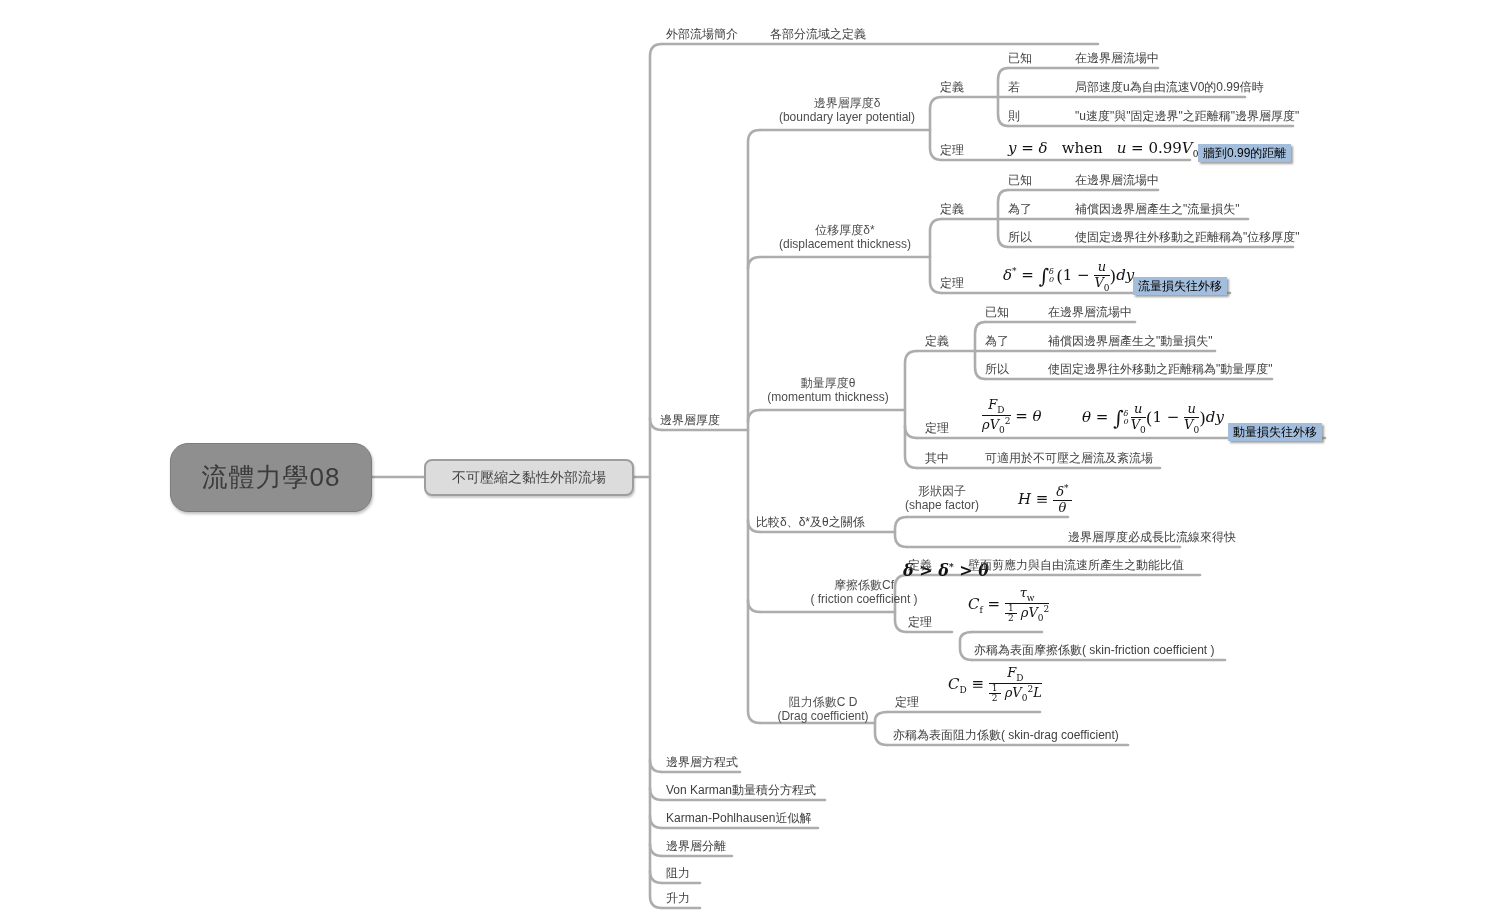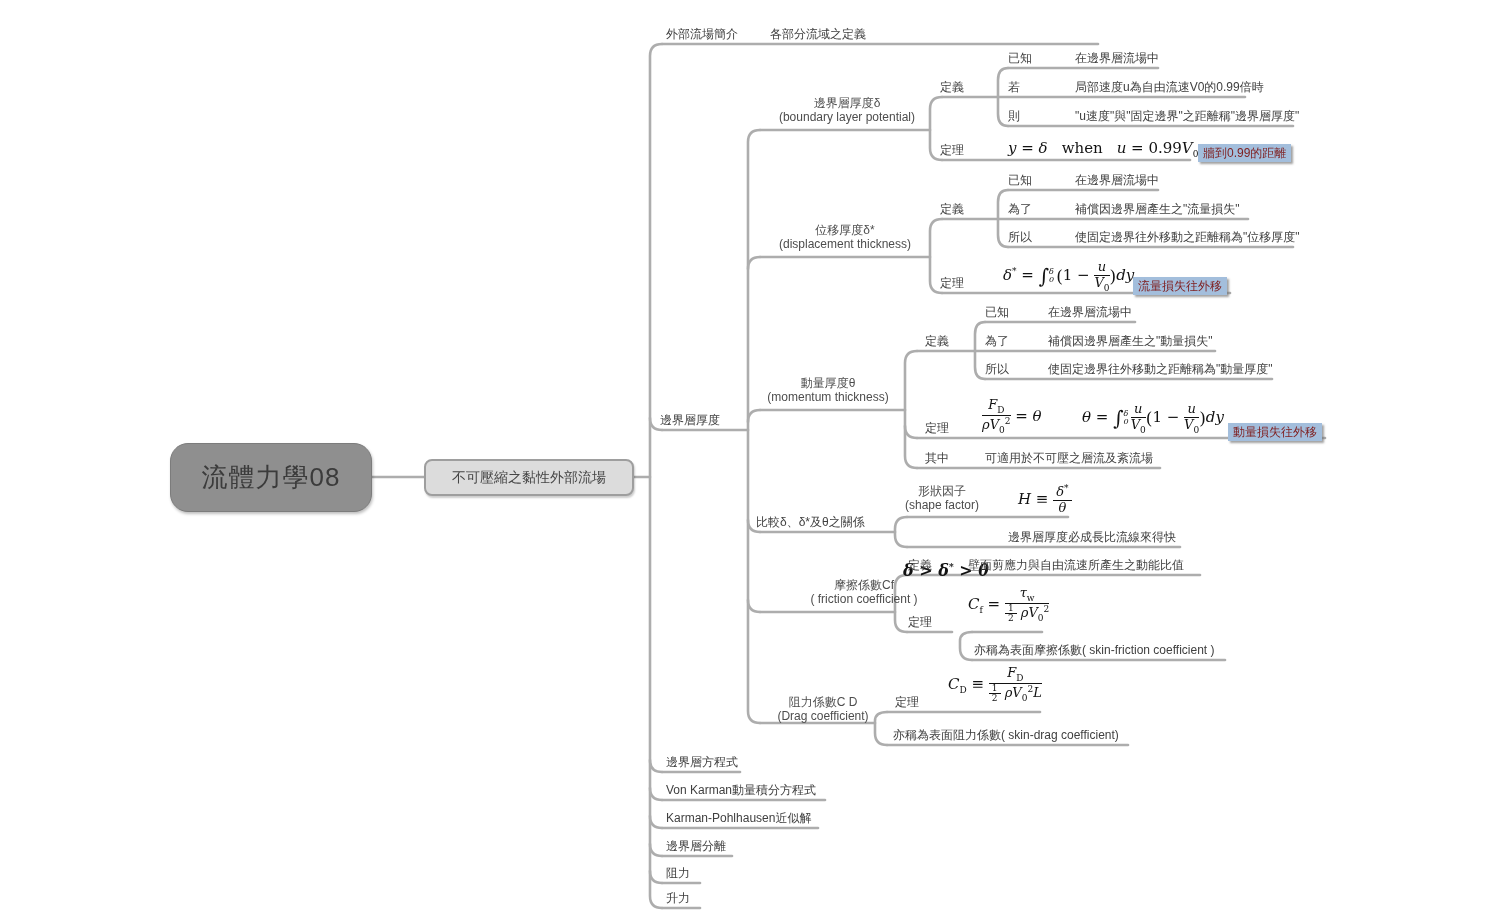--- a/index.html
+++ b/index.html
@@ -20,21 +20,21 @@
   .frac{display:inline-flex;flex-direction:column;text-align:center;vertical-align:middle;
         line-height:1.15;font-size:13px;}
   .frac>span:first-child{border-bottom:1px solid #121212;padding:0 3px;}
   .frac.sm{font-size:9px;line-height:1;vertical-align:middle;}
   .int{font-size:20px;vertical-align:middle;font-style:italic;}
   .lims{display:inline-flex;flex-direction:column;font-size:8px;line-height:1.1;
         vertical-align:middle;margin:0 2px 0 0;font-style:italic;}
   .big{font-size:17px;vertical-align:-2px;}
   .sp{display:inline-block;width:14px;}
   .hl{position:absolute;background:#a3bedc;font-size:12px;line-height:18px;padding:0 5px;
-      color:#7f1d1d;box-shadow:2px 2px 2px rgba(110,110,110,.65);white-space:nowrap;}
+      color:#000000;box-shadow:2px 2px 2px rgba(110,110,110,.65);white-space:nowrap;}
   sub,sup{font-size:9px;}
 </style>
 </head>
 <body>
 
 <div class="canvas">
 
   <svg class="links" width="1489" height="922" viewBox="0 0 1489 922">
     <g fill="none" stroke="#adadad" stroke-width="2.6" stroke-linecap="round">
 
@@ -194,21 +194,21 @@
   <div class="lbl" style="left:756px;top:515px;">比較δ、δ*及θ之關係</div>
   <div class="blk" style="left:896px;top:485px;width:92px;">
     <div>形狀因子</div>
     <div>(shape factor)</div>
   </div>
   <div class="formula" style="left:1018px;top:483px;"><i>H</i> ≡ <span class="frac">
         <span><i>δ</i><sup>*</sup></span>
         <span><i>θ</i></span>
       </span></div>
   <div class="formula bold" style="left:903px;top:527px;margin-top:34px;"><i>δ</i> &gt; <i>δ</i><sup>*</sup> &gt; <i>θ</i></div>
-  <div class="lbl" style="left:1008px;top:530px;">邊界層厚度必成長比流線來得快</div>
+  <div class="lbl" style="left:1068px;top:530px;">邊界層厚度必成長比流線來得快</div>
 
   <div class="blk" style="left:748px;top:579px;width:160px;padding-left:36px;">
     <div>摩擦係數Cf</div>
     <div>( friction coefficient )</div>
   </div>
   <div class="lbl" style="left:908px;top:558px;">定義</div>
   <div class="lbl" style="left:968px;top:558px;">壁面剪應力與自由流速所產生之動能比值</div>
   <div class="lbl" style="left:908px;top:615px;">定理</div>
   <div class="formula" style="left:968px;top:586px;"><i>C</i><sub>f</sub> = <span class="frac">
         <span><i>τ</i><sub>w</sub></span>

